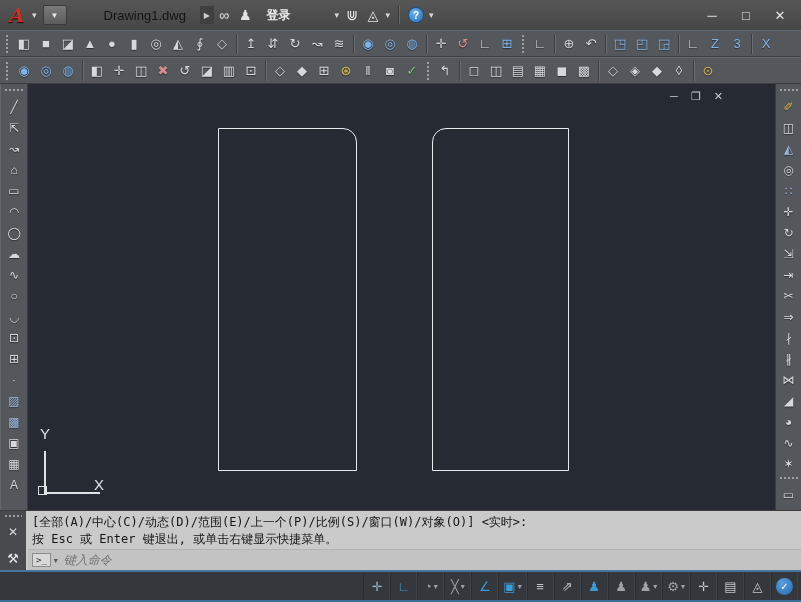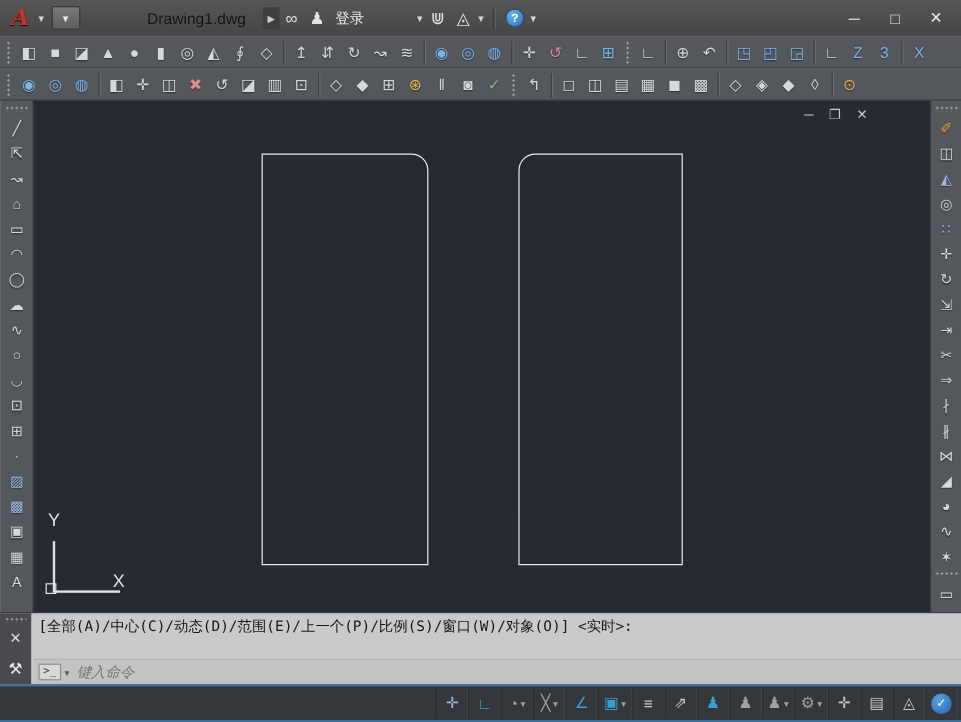--- a/index.html
+++ b/index.html
@@ -7,28 +7,28 @@
   .window { position:relative; width:801px; height:602px; background:#4c4c4c; overflow:hidden; }
 
   
   .titlebar { height:30px; display:flex; align-items:center; background:linear-gradient(#565656,#464646); padding:0 4px; }
   .logo { width:26px; height:24px; display:flex; align-items:center; justify-content:center;
           font:italic bold 19px "DejaVu Serif",serif; color:#c4342b; text-shadow:0 1px 1px #200; }
   .tcaret { font-size:9px; color:#d8d8d8; margin:0 2px; }
   .qa-btn { width:24px; height:20px; margin-left:4px; background:linear-gradient(#7a7a7a,#5c5c5c);
             border:1px solid #3a3a3a; border-radius:2px; display:flex; align-items:center; justify-content:center;
             color:#e8e8e8; font-size:8px; }
-  .tabname { margin-left:56px; color:#141414; font-size:13px; }
+  .tabname { margin-left:37px; color:#141414; font-size:13px; }
   .tab-arrow { margin-left:14px; width:14px; height:18px; background:#3f3f3f; color:#cccccc; font-size:8px;
                display:flex; align-items:center; justify-content:center; }
   .searchbox { margin-left:4px; width:178px; height:19px; background:#5e5e5e; border:1px solid #434343;
                display:flex; align-items:center; padding:0 5px; }
   .searchbox .ph { font-style:italic; font-size:11px; color:#adadad; }
   .t-ico { color:#e3e3e3; font-size:14px; margin:0 5px; }
-  .login { color:#eeeeee; font-size:12px; margin-left:4px; }
+  .login { color:#eeeeee; font-size:12px; margin-left:10px;font-weight:bold; }
   .tspacer40 { width:42px; }
   .tsep { width:1px; height:18px; background:#393939; margin:0 6px; box-shadow:1px 0 0 #6a6a6a; }
   .help-circle { width:16px; height:16px; border-radius:50%; background:radial-gradient(circle at 35% 30%,#6db1e8,#2a71b8);
                  color:#fff; font-size:10px; font-weight:bold; display:flex; align-items:center; justify-content:center;
                  border:1px solid #1d4f82; margin:0 3px; }
   .win-controls { margin-left:auto; display:flex; }
   .win-controls span { width:34px; height:22px; display:flex; align-items:center; justify-content:center;
                        color:#e6e6e6; font-size:13px; }
 
   
@@ -473,20 +473,21 @@
   </div>
 
   <div class="cmd">
     <div class="cmd-left">
       <div class="cmd-grip"></div>
       <span class="cmd-close">✕</span>
       <span class="cmd-wrench">⚒</span>
     </div>
     <div class="cmd-text">
       <div>[全部(A)/中心(C)/动态(D)/范围(E)/上一个(P)/比例(S)/窗口(W)/对象(O)] &lt;实时&gt;:</div>
+      <div>按 Esc 或 Enter 键退出, 或单击右键显示快捷菜单。</div>
     </div>
     <div class="cmd-input">
       <span class="prompt-box">&gt;_</span>
       <span class="caret">▾</span>
       <span class="cmd-placeholder">键入命令</span>
     </div>
   </div>
 
   <div class="statusbar">
       <span class="sbi">

